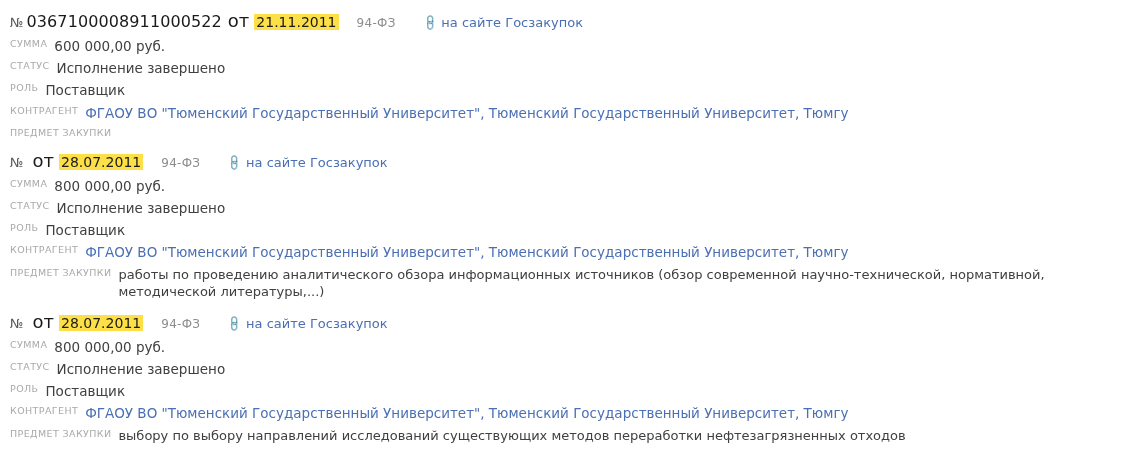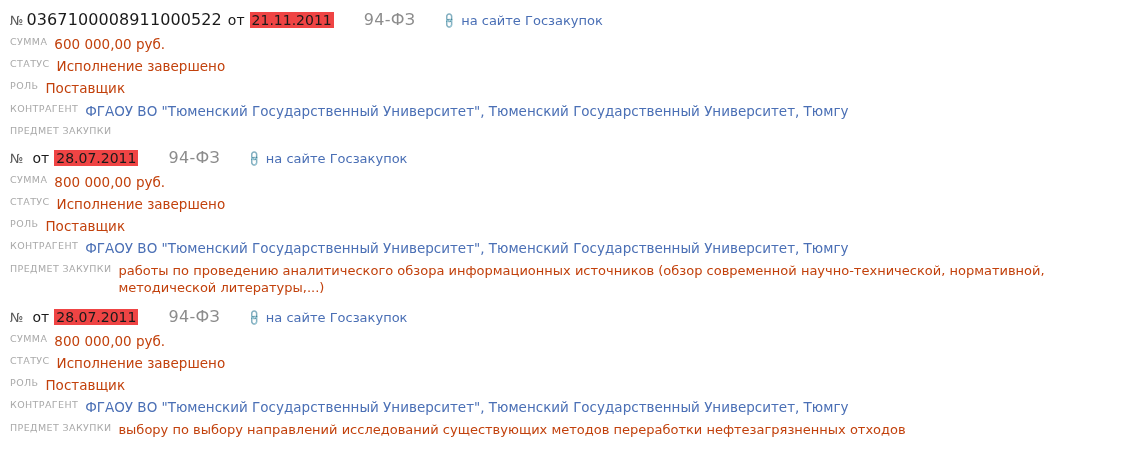--- a/index.html
+++ b/index.html
@@ -32,34 +32,34 @@
     color: #5a5a5a;
     margin-right: 3px;
   }
   .num-value {
     font-size: 16px;
     color: #1a1a1a;
     letter-spacing: 0.1px;
     text-align: right;
   }
   .ot {
-    font-size: 14px;
+    font-size: 18px;
     color: #1a1a1a;
     margin: 0 5px 0 6px;
   }
   .date {
     font-size: 14px;
     color: #1a1a1a;
-    background: #ef4444;
+    background: #fde047;
     padding: 0 2px;
   }
   .law {
-    font-size: 16px;
+    font-size: 12px;
     color: #8c8c8c;
-    margin-left: 30px;
+    margin-left: 18px;
     letter-spacing: 0.3px;
   }
   .ext-link {
     font-size: 13px;
     color: #4a6fb5;
     margin-left: 28px;
     text-decoration: none;
     cursor: pointer;
   }
   .link-icon {
@@ -79,21 +79,21 @@
     font-size: 9.5px;
     color: #a9a9a9;
     letter-spacing: 0.4px;
     text-transform: uppercase;
     flex: 0 0 auto;
     margin-right: 7px;
     padding-top: 1px;
   }
   .f-value {
     font-size: 13.5px;
-    color: #c2410c;
+    color: #404040;
   }
   .f-value.link {
     color: #4a6fb5;
     cursor: pointer;
   }
   .f-value.small {
     font-size: 13px;
   }
 </style>
 </head>

